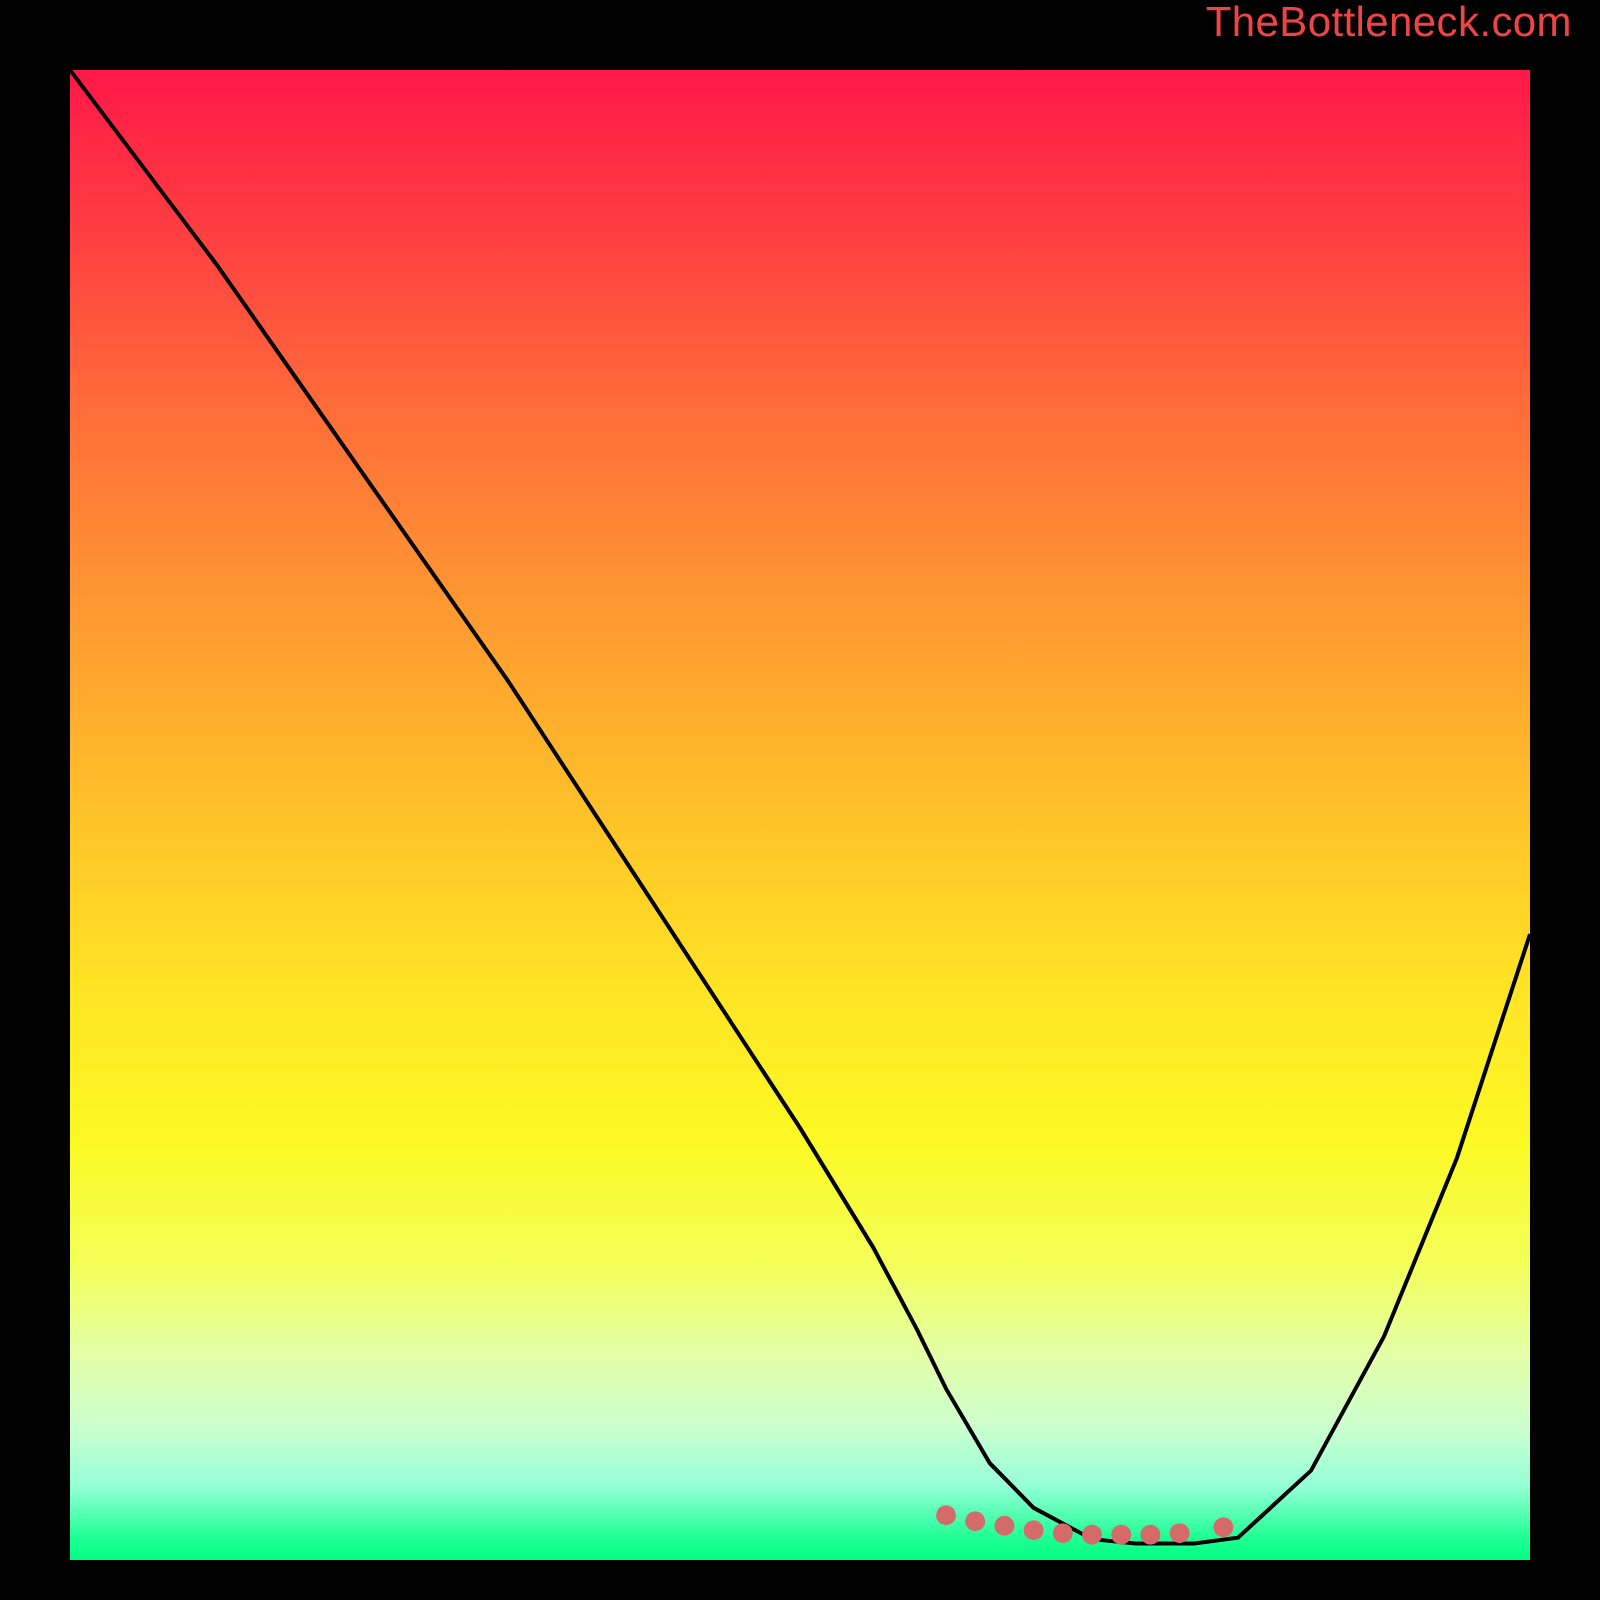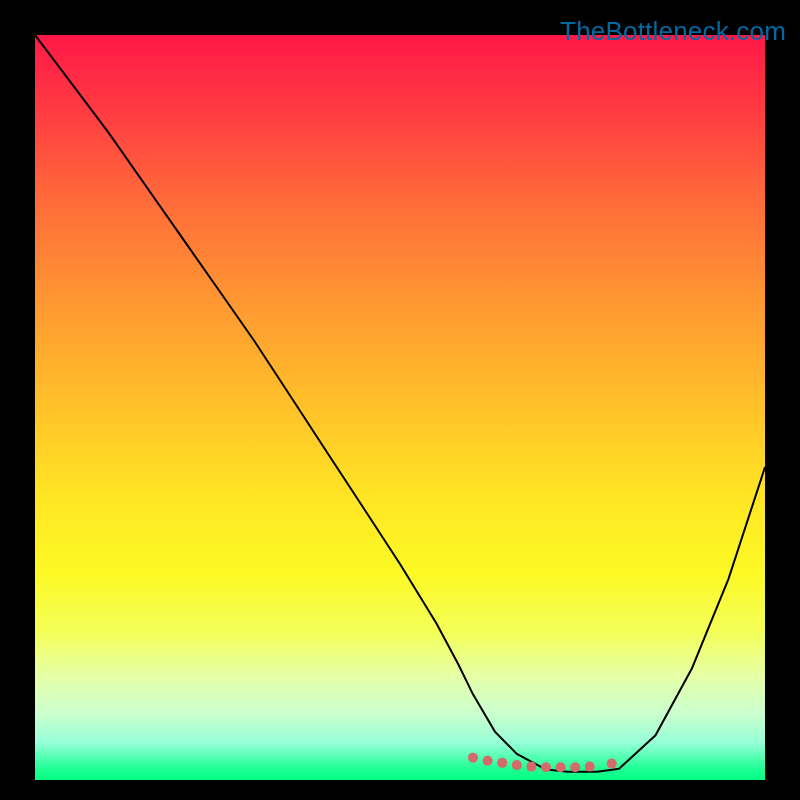--- a/index.html
+++ b/index.html
@@ -6,24 +6,24 @@
     margin: 0;
     padding: 0;
     width: 800px;
     height: 800px;
     background: #000;
     font-family: Arial, sans-serif;
     position: relative;
   }
   .watermark {
     position: absolute;
-    top: 16px;
+    top: 0;
     right: 14px;
-    color: #0369a1;
-    font-size: 26px;
+    color: #ef4444;
+    font-size: 21px;
     font-weight: 500;
     z-index: 10;
     letter-spacing: 0.2px;
   }
   .chart-frame {
     position: absolute;
     left: 35px;
     top: 35px;
     width: 730px;
     height: 745px;

